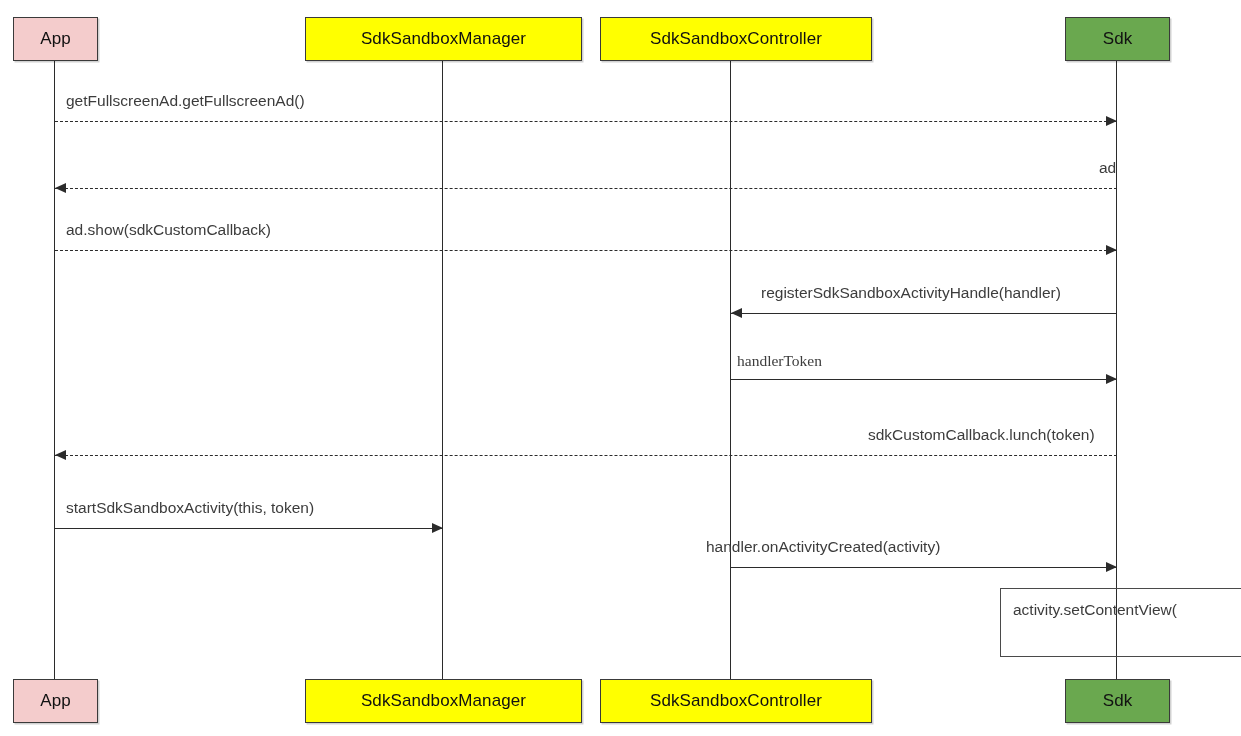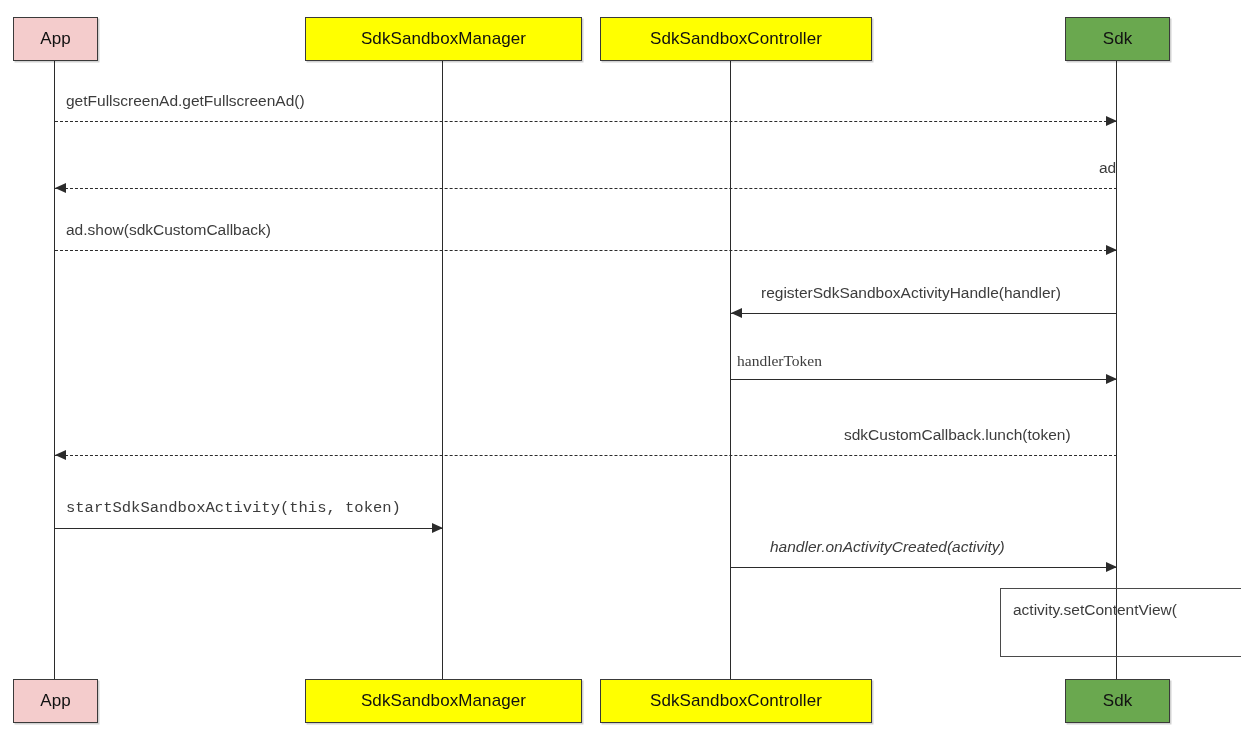--- a/index.html
+++ b/index.html
@@ -111,23 +111,23 @@
     <div class="arrowhead right" style="top: 245px; left: 1106px;"></div>
     <div class="msg-label" style="left: 66px; top: 221px;">ad.show(sdkCustomCallback)</div>
     <div class="msg-line solid" style="left: 731px; top: 313px; width: 386px;"></div>
     <div class="arrowhead left" style="top: 308px; left: 731px;"></div>
     <div class="msg-label" style="left: 741px; top: 284px; margin-left: 20px;">registerSdkSandboxActivityHandle(handler)</div>
     <div class="msg-line solid" style="left: 731px; top: 379px; width: 386px;"></div>
     <div class="arrowhead right" style="top: 374px; left: 1106px;"></div>
     <div class="msg-label" style="left: 737px; top: 352px; font-family: Liberation Serif, serif;">handlerToken</div>
     <div class="msg-line dashed" style="left: 55px; top: 455px; width: 1062px;"></div>
     <div class="arrowhead left" style="top: 450px; left: 55px;"></div>
-    <div class="msg-label" style="left: 844px; top: 426px;">sdkCustomCallback.lunch(token)</div>
+    <div class="msg-label" style="left: 868px; top: 426px;">sdkCustomCallback.lunch(token)</div>
     <div class="msg-line solid" style="left: 55px; top: 528px; width: 388px;"></div>
     <div class="arrowhead right" style="top: 523px; left: 432px;"></div>
-    <div class="msg-label" style="left: 66px; top: 499px; font-family: Liberation Mono, monospace;">startSdkSandboxActivity(this, token)</div>
+    <div class="msg-label" style="left: 66px; top: 499px;">startSdkSandboxActivity(this, token)</div>
     <div class="msg-line solid" style="left: 731px; top: 567px; width: 386px;"></div>
     <div class="arrowhead right" style="top: 562px; left: 1106px;"></div>
-    <div class="msg-label" style="left: 770px; top: 538px; font-style: italic;">handler.onActivityCreated(activity)</div>
+    <div class="msg-label" style="left: 706px; top: 538px;">handler.onActivityCreated(activity)</div>
     <div class="selfcall-box" style="left: 1000px; top: 588px; width: 274px; height: 69px;">
       <div>activity.setContentView(</div>
     </div>
   </div>
 
 </body></html>

